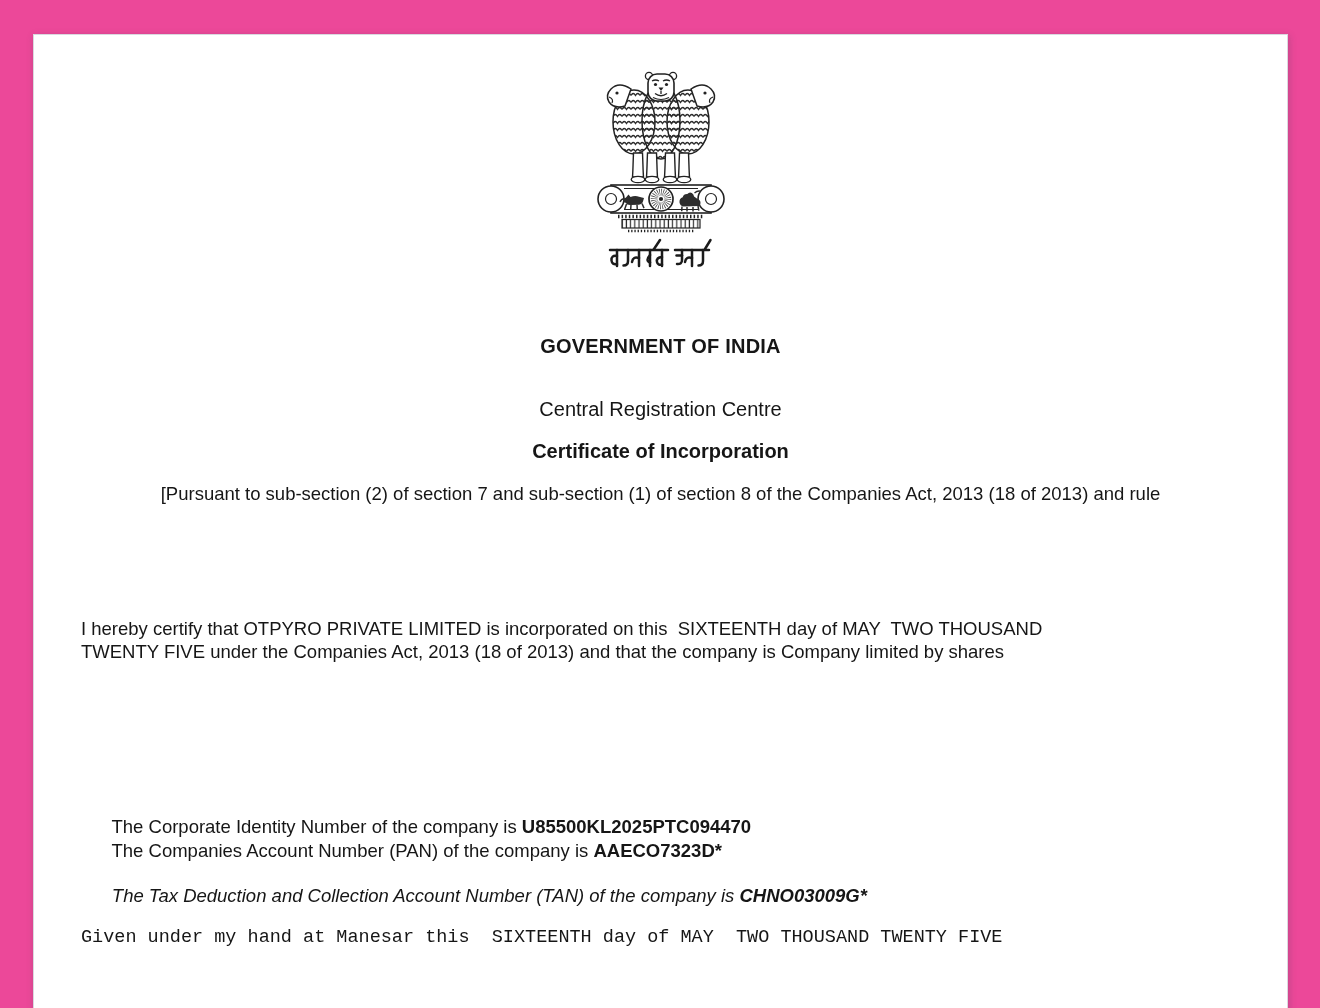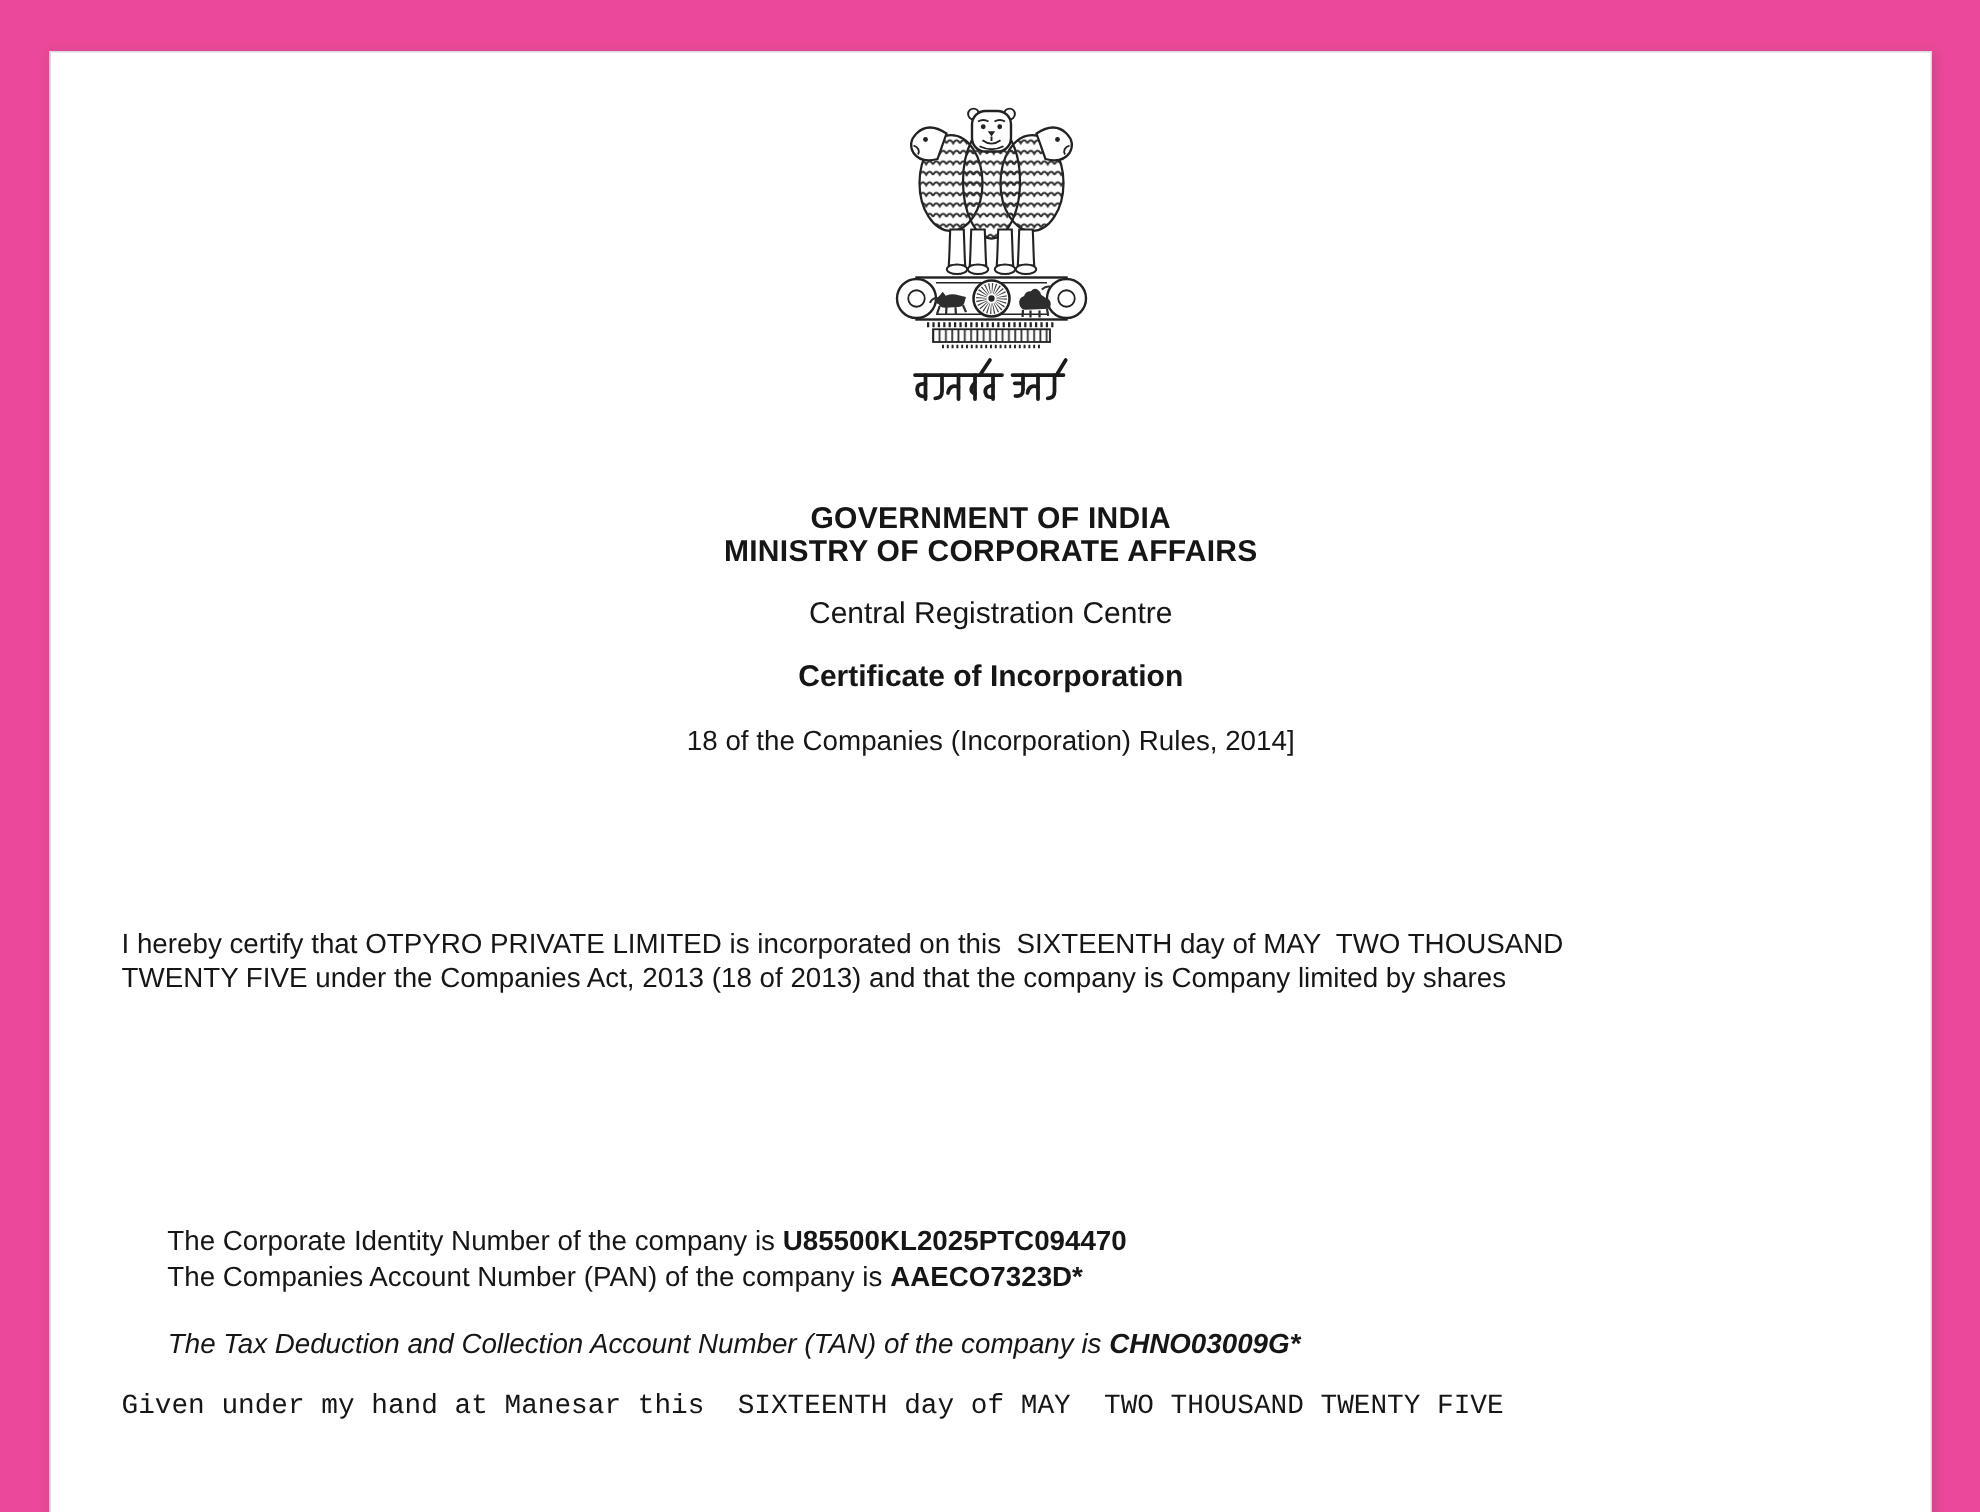--- a/index.html
+++ b/index.html
@@ -169,29 +169,28 @@
           <path d="M97 181 V197"></path>
           <path d="M97 189 q-6 -2 -7 4"></path>
           <path d="M108 181 V192 q0 4.5 -4.5 4.5"></path>
           <path d="M110 180 L115.5 171"></path>
         </g>
       </svg>
     </div>
 
     <div class="abs centered gov-header">
       <div>GOVERNMENT OF INDIA</div>
-      <div>MINISTRY OF CORPORATE AFFAIRS</div>
     </div>
 
     <div class="abs centered cert-title">Certificate of Incorporation</div>
 
     <div class="abs centered subheader">Central Registration Centre</div>
 
     <div class="abs centered pursuant">
-      <div class="bodyline">18 of the Companies (Incorporation) Rules, 2014]</div>
+      <div class="bodyline">[Pursuant to sub-section (2) of section 7 and sub-section (1) of section 8 of the Companies Act, 2013 (18 of 2013) and rule</div>
     </div>
 
     <div class="abs certify-block">
       <div class="bodyline">I hereby certify that OTPYRO PRIVATE LIMITED is incorporated on this  SIXTEENTH day of MAY  TWO THOUSAND</div>
       <div class="bodyline">TWENTY FIVE under the Companies Act, 2013 (18 of 2013) and that the company is Company limited by shares</div>
     </div>
 
     <div class="abs id-line id-cin bodyline">
       <span>The Corporate Identity Number of the company is </span><span class="bold-val">U85500KL2025PTC094470</span>
     </div>

